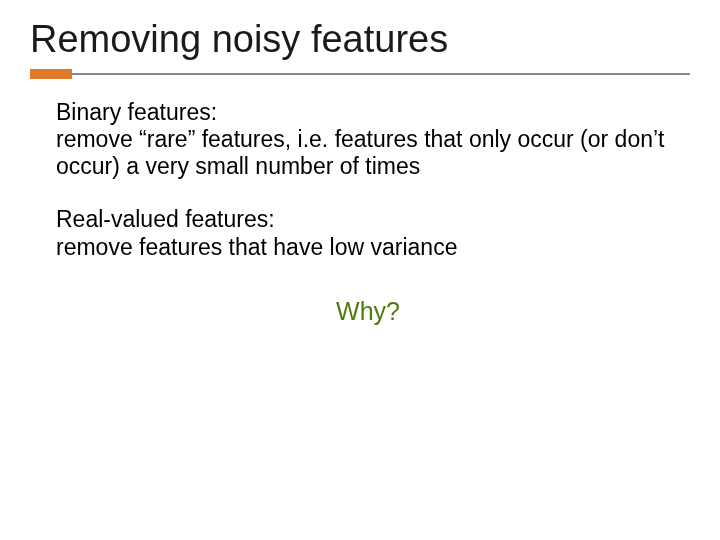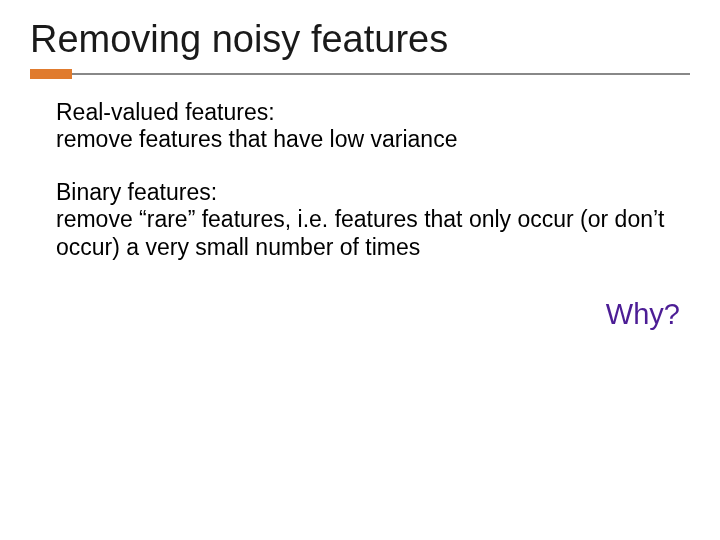--- a/index.html
+++ b/index.html
@@ -4,43 +4,43 @@
 <style>
 html,body{margin:0;padding:0;width:720px;height:540px;background:#fff;font-family:Arial,Helvetica,sans-serif;color:#000;overflow:hidden}
 .slide{width:720px;height:540px;position:relative;box-sizing:border-box}
 .title-area{padding:18px 0 0 30px}
 .title{font-size:38px;font-weight:400;color:#1a1a1a;margin:0 0 8px 0}
 .title-rule{position:relative;height:10px;margin-right:30px}
 .title-rule .bar{position:absolute;left:0;top:0;width:42px;height:10px;background:#e07b2e}
 .title-rule .line{position:absolute;left:0;right:0;top:4px;height:2px;background:#888}
 .body{padding:20px 40px 0 56px;font-size:23px;line-height:1.18}
 .block{margin-bottom:26px}
-.accent{color:#4c1d95;text-align:right;font-size:29px;margin-top:36px}
+.accent{color:#4d7c0f;text-align:center;font-size:25px;margin-top:36px}
 </style>
 </head>
 <body>
 
 <div class="slide">
   <div class="title-area">
     <h1 class="title">Removing noisy features</h1>
     <div class="title-rule">
       <div class="line"></div>
       <div class="bar"></div>
     </div>
   </div>
 
   <div class="body">
 
     <div class="block">
-      <div>Real-valued features:</div>
-      <div>remove features that have low variance</div>
+      <div>Binary features:</div>
+      <div>remove “rare” features, i.e. features that only occur (or don’t occur) a very small number of times</div>
     </div>
 
     <div class="block">
-      <div>Binary features:</div>
-      <div>remove “rare” features, i.e. features that only occur (or don’t occur) a very small number of times</div>
+      <div>Real-valued features:</div>
+      <div>remove features that have low variance</div>
     </div>
 
 
     <div class="accent">Why?</div>
 
   </div>
 </div>
 
 </body></html>

